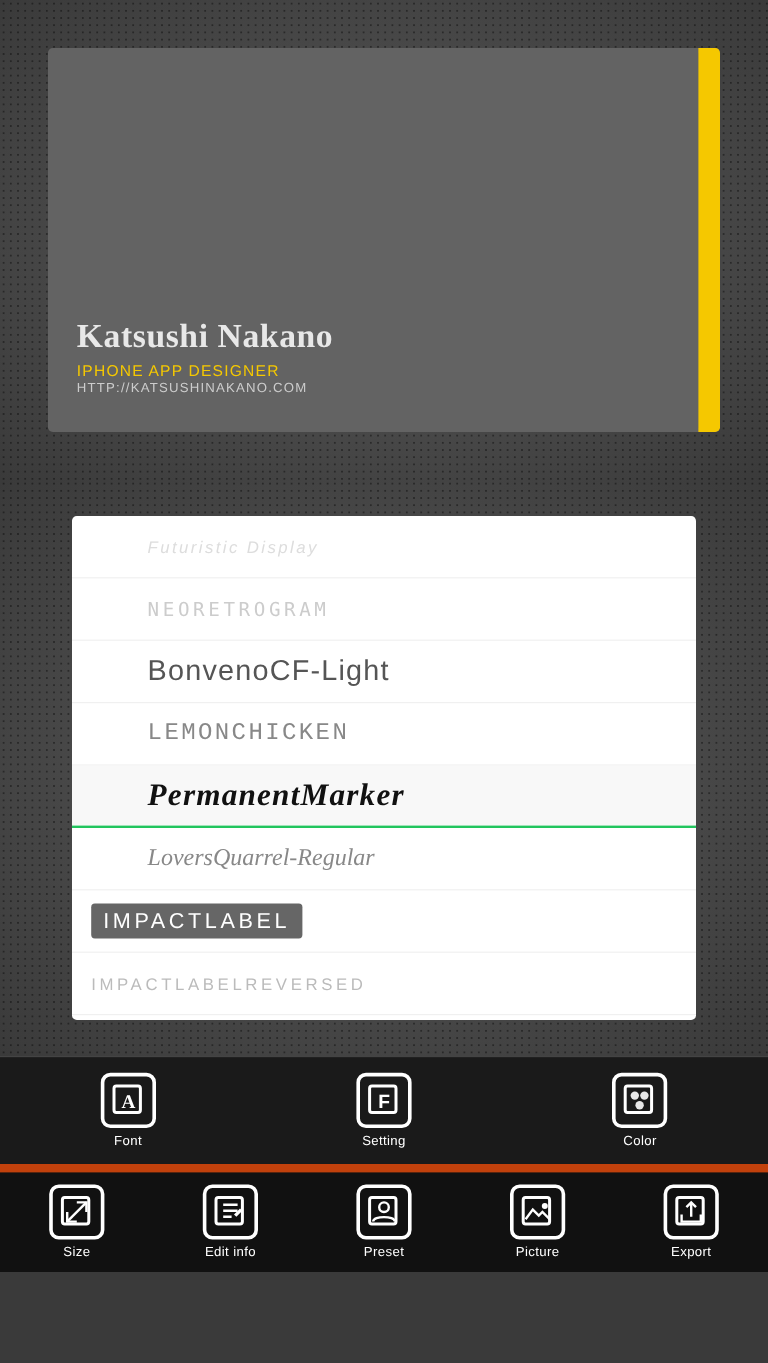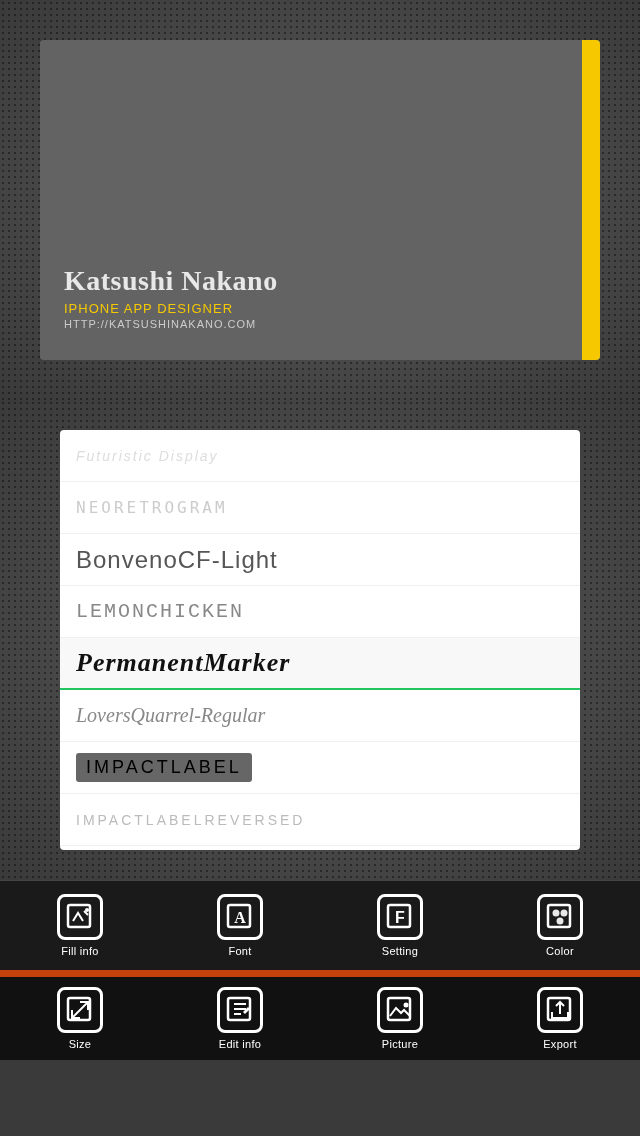--- a/index.html
+++ b/index.html
@@ -103,31 +103,32 @@
       display: flex;
       align-items: center;
       min-height: 52px;
     }
     .font-item.selected {
       background: #f8f8f8;
       border-bottom: 2px solid #22c55e;
     }
     .font-item-text {
       color: #555;
+      margin-left: 47px;
     }
     .font-item-text.faded {
       color: #ccc;
     }
     .font-item-text.selected-text {
       color: #111;
       font-weight: bold;
     }
     .font-item-impact {
       background: #666;
-      color: #000000;
+      color: #ffffff;
       padding: 4px 10px;
       border-radius: 3px;
       font-family: Impact, sans-serif;
       letter-spacing: 3px;
       font-size: 18px;
     }
     .font-item-impact-rev {
       color: #aaa;
       font-family: Impact, sans-serif;
       letter-spacing: 3px;
@@ -235,31 +236,20 @@
 
     <div class="font-item">
       <span class="font-item-impact-rev">IMPACTLABELREVERSED</span>
     </div>
 
   </div>
 </div>
 
 <div class="toolbar-top">
 
-  <div class="tool-btn">
-    <div class="tool-icon">
-      <svg class="icon-svg" viewBox="0 0 28 28">
-        <rect x="2" y="2" width="22" height="22" rx="2" fill="none" stroke="white" stroke-width="2.5"></rect>
-        <path d="M7 18 L12 10 L17 18" stroke="white" stroke-width="2" fill="none"></path>
-        <path d="M18 8 L22 12" stroke="white" stroke-width="2"></path>
-        <circle cx="21" cy="7" r="2" fill="white"></circle>
-      </svg>
-    </div>
-    <span class="tool-label">Fill info</span>
-  </div>
 
   <div class="tool-btn">
     <div class="tool-icon">
       <svg class="icon-svg" viewBox="0 0 28 28">
         <rect x="2" y="2" width="22" height="22" rx="2" fill="none" stroke="white" stroke-width="2.5"></rect>
         <text x="14" y="20" text-anchor="middle" fill="white" font-size="16" font-weight="bold" font-family="serif">A</text>
       </svg>
     </div>
     <span class="tool-label">Font</span>
   </div>
@@ -308,20 +298,30 @@
         <rect x="2" y="2" width="22" height="22" rx="2" fill="none" stroke="white" stroke-width="2.5"></rect>
         <path d="M8 8 L20 8" stroke="white" stroke-width="2"></path>
         <path d="M8 13 L20 13" stroke="white" stroke-width="2"></path>
         <path d="M8 18 L15 18" stroke="white" stroke-width="2"></path>
         <path d="M17 16 L22 11 L24 13 L19 18 Z" fill="white"></path>
       </svg>
     </div>
     <span class="tool-label">Edit info</span>
   </div>
 
+  <div class="tool-btn">
+    <div class="tool-icon">
+      <svg class="icon-svg" viewBox="0 0 28 28">
+        <rect x="2" y="2" width="22" height="22" rx="2" fill="none" stroke="white" stroke-width="2.5"></rect>
+        <circle cx="14" cy="10" r="4" stroke="white" stroke-width="2" fill="none"></circle>
+        <path d="M5 22 C5 17 23 17 23 22" stroke="white" stroke-width="2" fill="none"></path>
+      </svg>
+    </div>
+    <span class="tool-label">Preset</span>
+  </div>
 
   <div class="tool-btn">
     <div class="tool-icon">
       <svg class="icon-svg" viewBox="0 0 28 28">
         <rect x="2" y="2" width="22" height="22" rx="2" fill="none" stroke="white" stroke-width="2.5"></rect>
         <path d="M4 20 L10 12 L15 17 L18 14 L24 20" stroke="white" stroke-width="2" fill="none"></path>
         <circle cx="20" cy="9" r="2.5" fill="white"></circle>
       </svg>
     </div>
     <span class="tool-label">Picture</span>

